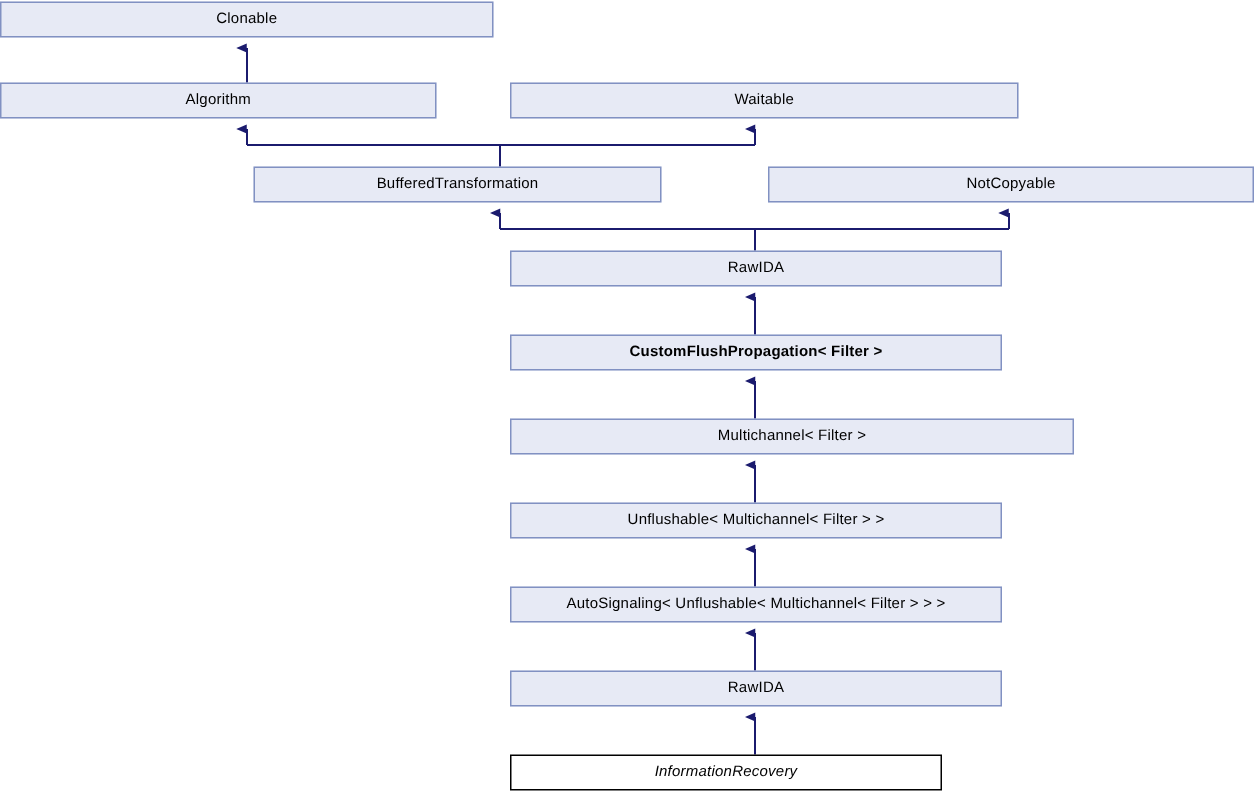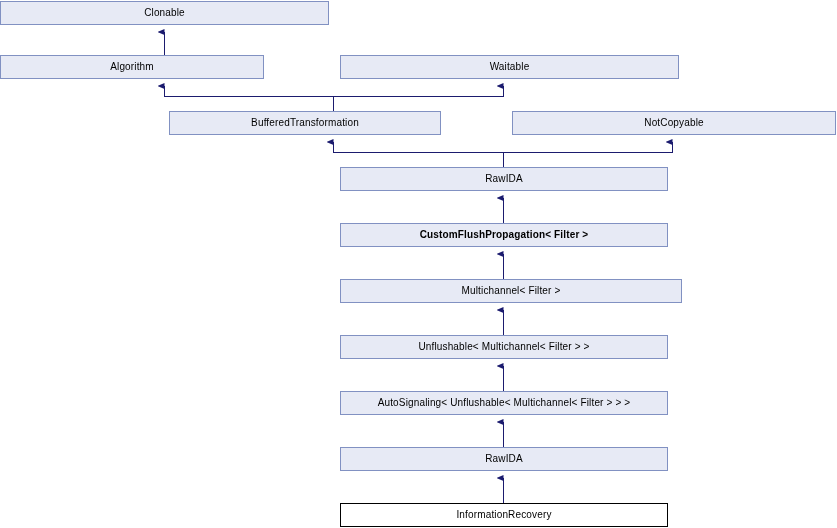--- a/index.html
+++ b/index.html
@@ -82,21 +82,21 @@
       <path d="M503.5,391 L503.5,366" marker-end="url(#ah)"></path>
       <path d="M503.5,447 L503.5,422" marker-end="url(#ah)"></path>
       <path d="M503.5,503 L503.5,478" marker-end="url(#ah)"></path>
     </g>
   </svg>
 
   <div class="node" style="left:0px; top:1px; width:329px;">
     <span class="node-label">Clonable</span>
   </div>
 
-  <div class="node" style="left:0px; top:55px; width:264px;">
+  <div class="node" style="left:0px; top:55px; width:291px;">
     <span class="node-label">Algorithm</span>
   </div>
 
   <div class="node" style="left:340px; top:55px; width:339px;">
     <span class="node-label">Waitable</span>
   </div>
 
   <div class="node" style="left:169px; top:111px; width:272px;">
     <span class="node-label">BufferedTransformation</span>
   </div>
@@ -106,33 +106,33 @@
   </div>
 
   <div class="node" style="left:340px; top:167px; width:328px;">
     <span class="node-label">RawIDA</span>
   </div>
 
   <div class="node" style="left:340px; top:223px; width:328px;font-weight:bold;">
     <span class="node-label">CustomFlushPropagation&lt; Filter &gt;</span>
   </div>
 
-  <div class="node" style="left:340px; top:279px; width:342px;">
+  <div class="node" style="left:340px; top:279px; width:376px;">
     <span class="node-label">Multichannel&lt; Filter &gt;</span>
   </div>
 
   <div class="node" style="left:340px; top:335px; width:328px;">
     <span class="node-label">Unflushable&lt; Multichannel&lt; Filter &gt; &gt;</span>
   </div>
 
   <div class="node" style="left:340px; top:391px; width:328px;">
     <span class="node-label">AutoSignaling&lt; Unflushable&lt; Multichannel&lt; Filter &gt; &gt; &gt;</span>
   </div>
 
   <div class="node" style="left:340px; top:447px; width:328px;">
     <span class="node-label">RawIDA</span>
   </div>
 
-  <div class="node current" style="left:340px; top:503px; width:328px;">
+  <div class="node current" style="left:340px; top:503px; width:288px;font-style:italic;">
     <span class="node-label">InformationRecovery</span>
   </div>
 
 </div>
 
 </body></html>

